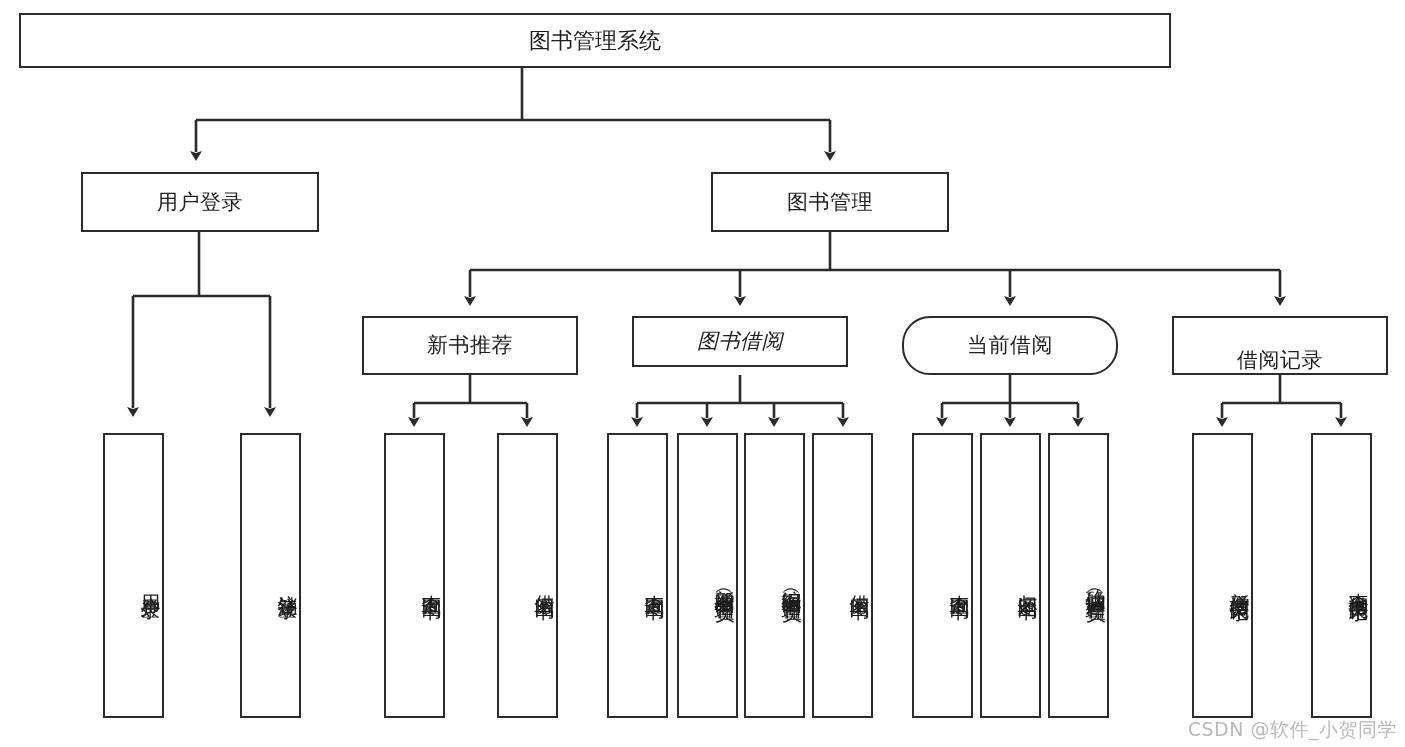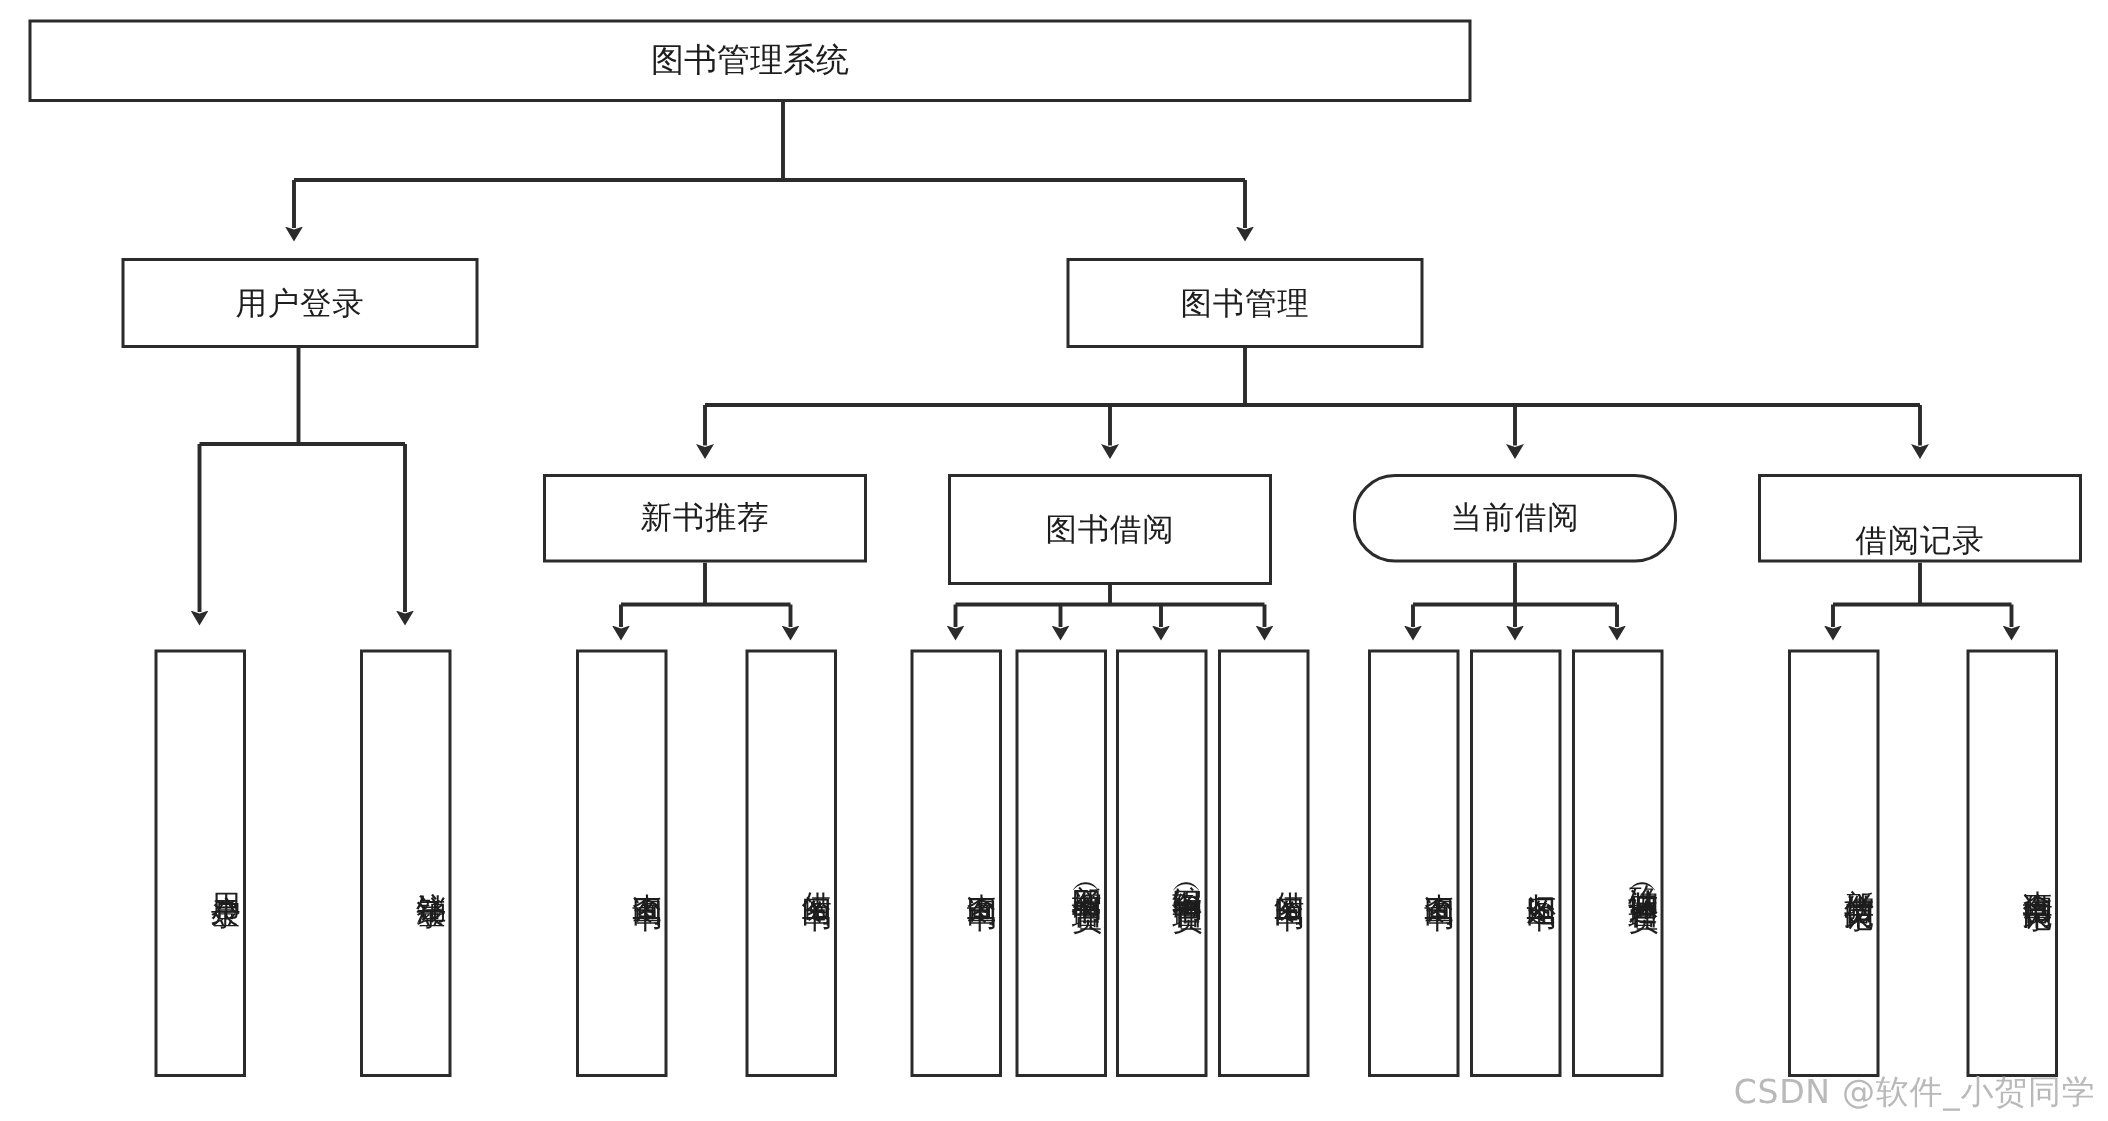--- a/index.html
+++ b/index.html
@@ -57,21 +57,21 @@
   .node.v .vtext {
     writing-mode: vertical-rl;
     text-orientation: upright;
     display: block;
     white-space: nowrap;
   }
   .watermark {
     position: absolute;
     right: 8px;
     bottom: 4px;
-    font-size: 22px;
+    font-size: 19px;
     color: #b9b9b9;
     letter-spacing: 0.5px;
     user-select: none;
     white-space: nowrap;
   }
 </style>
 </head>
 <body>
 
 <div id="canvas">
@@ -120,35 +120,35 @@
       <path d="M1010,403 L1010,418" marker-end="url(#arrow)"></path>
       <path d="M1078,403 L1078,418" marker-end="url(#arrow)"></path>
 
       <path d="M1280,375 L1280,403"></path>
       <path d="M1222,403 L1341,403"></path>
       <path d="M1222,403 L1222,418" marker-end="url(#arrow)"></path>
       <path d="M1341,403 L1341,418" marker-end="url(#arrow)"></path>
     </g>
   </svg>
 
-  <div class="node root" style="left:19px; top:13px; width:962px; height:55px;">
+  <div class="node root" style="left:19px; top:13px; width:1152px; height:55px;">
     <span>图书管理系统</span>
   </div>
 
   <div class="node h" style="left:81px; top:172px; width:238px; height:60px;">
     <span>用户登录</span>
   </div>
   <div class="node h" style="left:362px; top:316px; width:216px; height:59px;">
     <span>新书推荐</span>
   </div>
 
   <div class="node h" style="left:711px; top:172px; width:238px; height:60px;">
     <span>图书管理</span>
   </div>
-  <div class="node h" style="left:632px; top:316px; width:216px; height:74px;">
+  <div class="node h" style="left:632px; top:316px; width:216px; height:51px;font-style:italic;">
     <span>图书借阅</span>
   </div>
   <div class="node h" style="left:902px; top:316px; width:216px; height:59px;border-radius:28px;">
     <span>当前借阅</span>
   </div>
   <div class="node h" style="left:1172px; top:316px; width:216px; height:59px;align-items:flex-end;">
     <span>借阅记录</span>
   </div>
 
   <div class="node v" style="left:103px; top:433px; width:61px; height:285px;">

